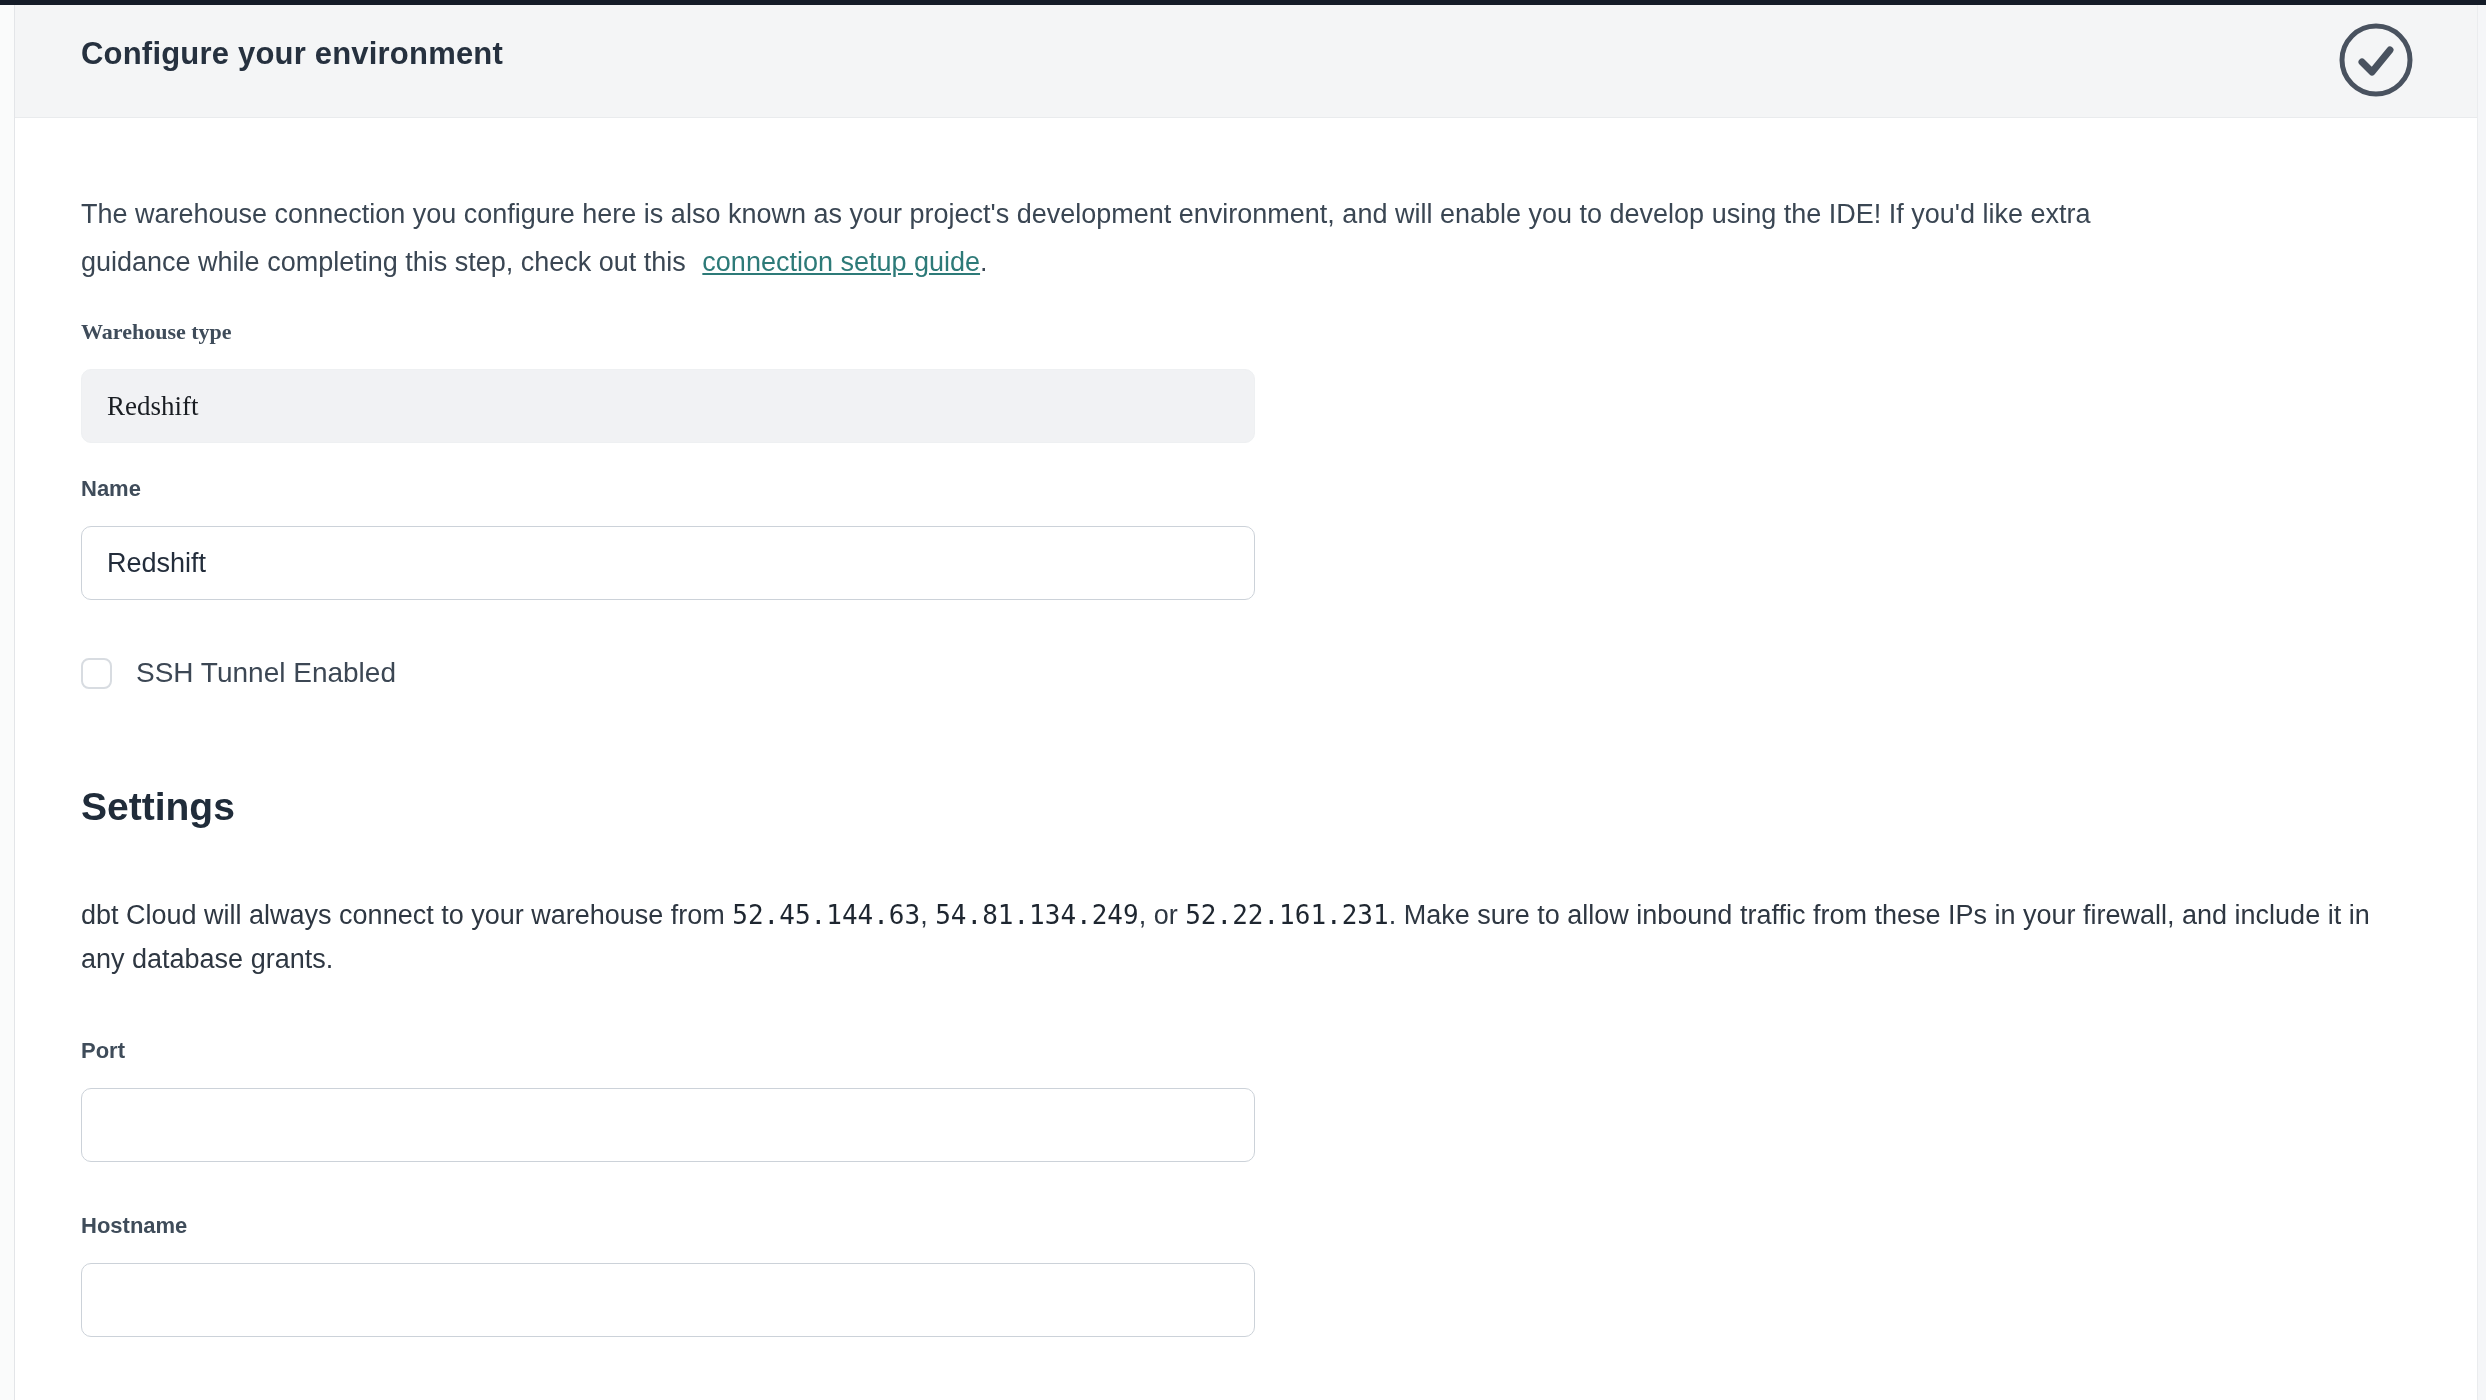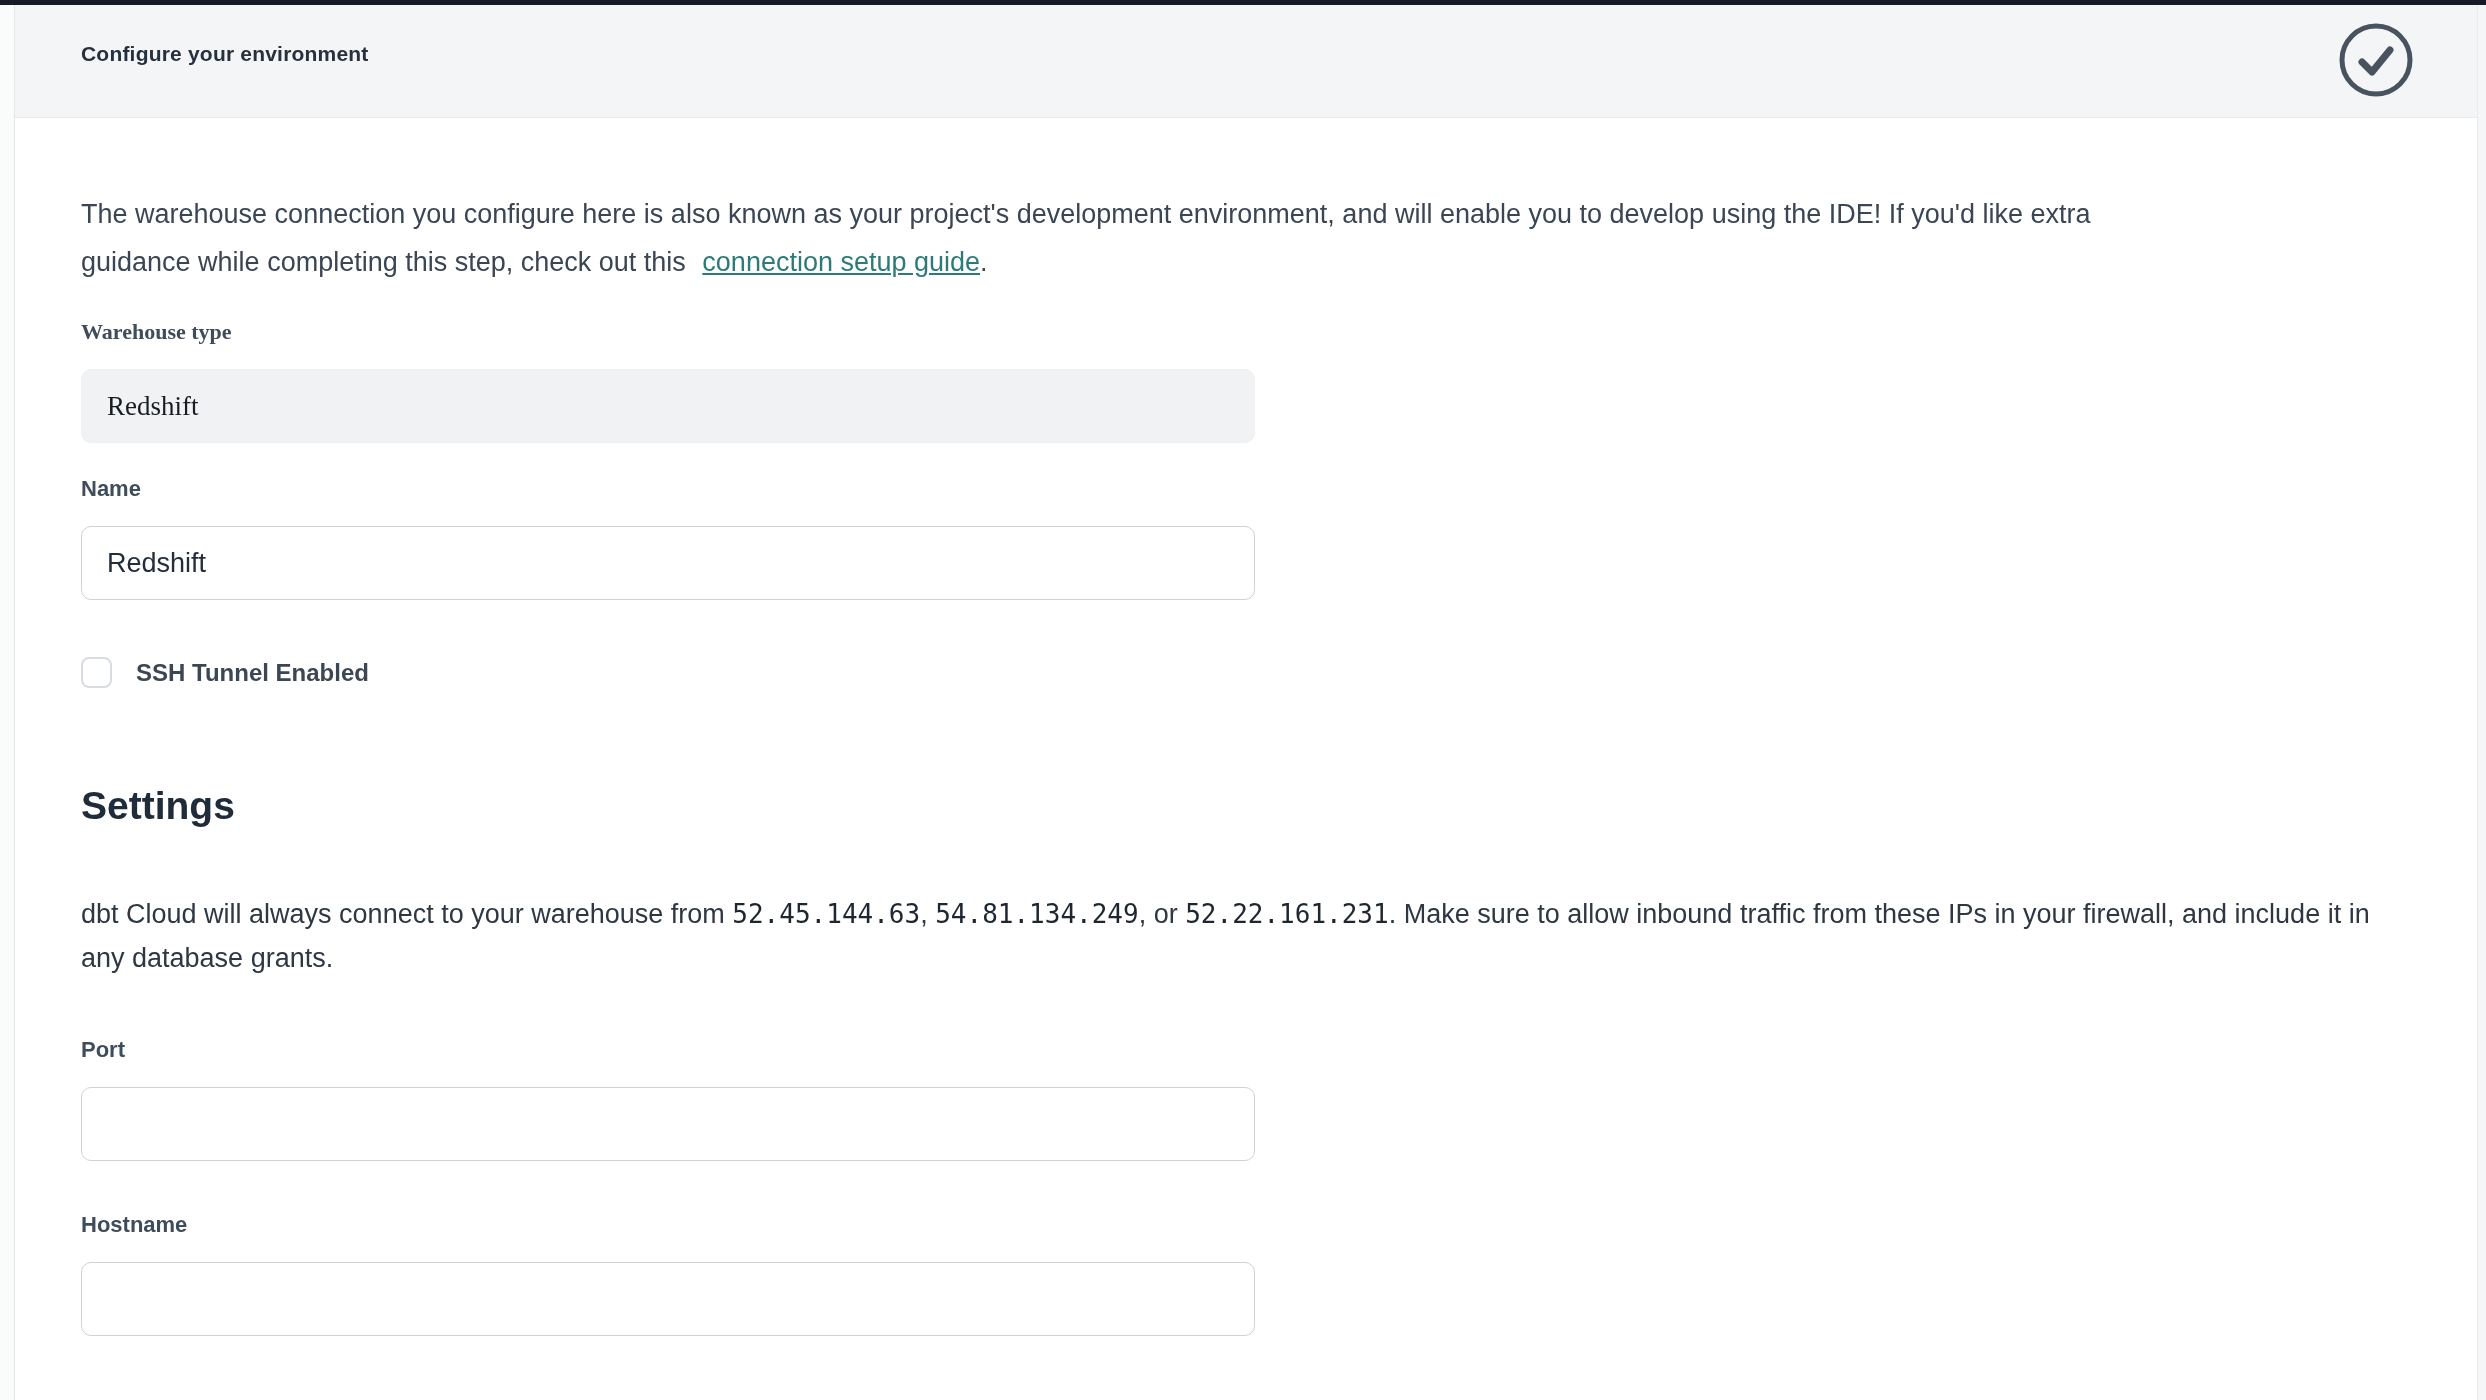--- a/index.html
+++ b/index.html
@@ -48,21 +48,21 @@
     box-sizing: border-box;
     background: #f4f5f6;
     border-bottom: 1px solid #e9ebed;
     display: flex;
     align-items: center;
     justify-content: space-between;
     padding: 0 62px 14px 66px;
   }
   .panel-title {
     margin: 0;
-    font-size: 21px;
+    font-size: 31px;
     font-weight: 700;
     color: #26313f;
     letter-spacing: 0.2px;
   }
   .check-circle {
     display: inline-flex;
     margin-top: 12px;
   }
   .content {
     padding: 0 80px 0 66px;
@@ -130,22 +130,22 @@
     width: 31px;
     height: 31px;
     box-sizing: border-box;
     background: #ffffff;
     border: 2px solid #d8dce1;
     border-radius: 8px;
     cursor: pointer;
     flex: 0 0 auto;
   }
   .checkbox-label {
-    font-size: 24px;
-    font-weight: 700;
+    font-size: 28px;
+    font-weight: 400;
     color: #3c4754;
   }
   .settings-heading {
     margin: 94px 0 0 0;
     font-size: 39px;
     font-weight: 700;
     color: #202c3a;
     line-height: 48px;
   }
   .settings-note {

